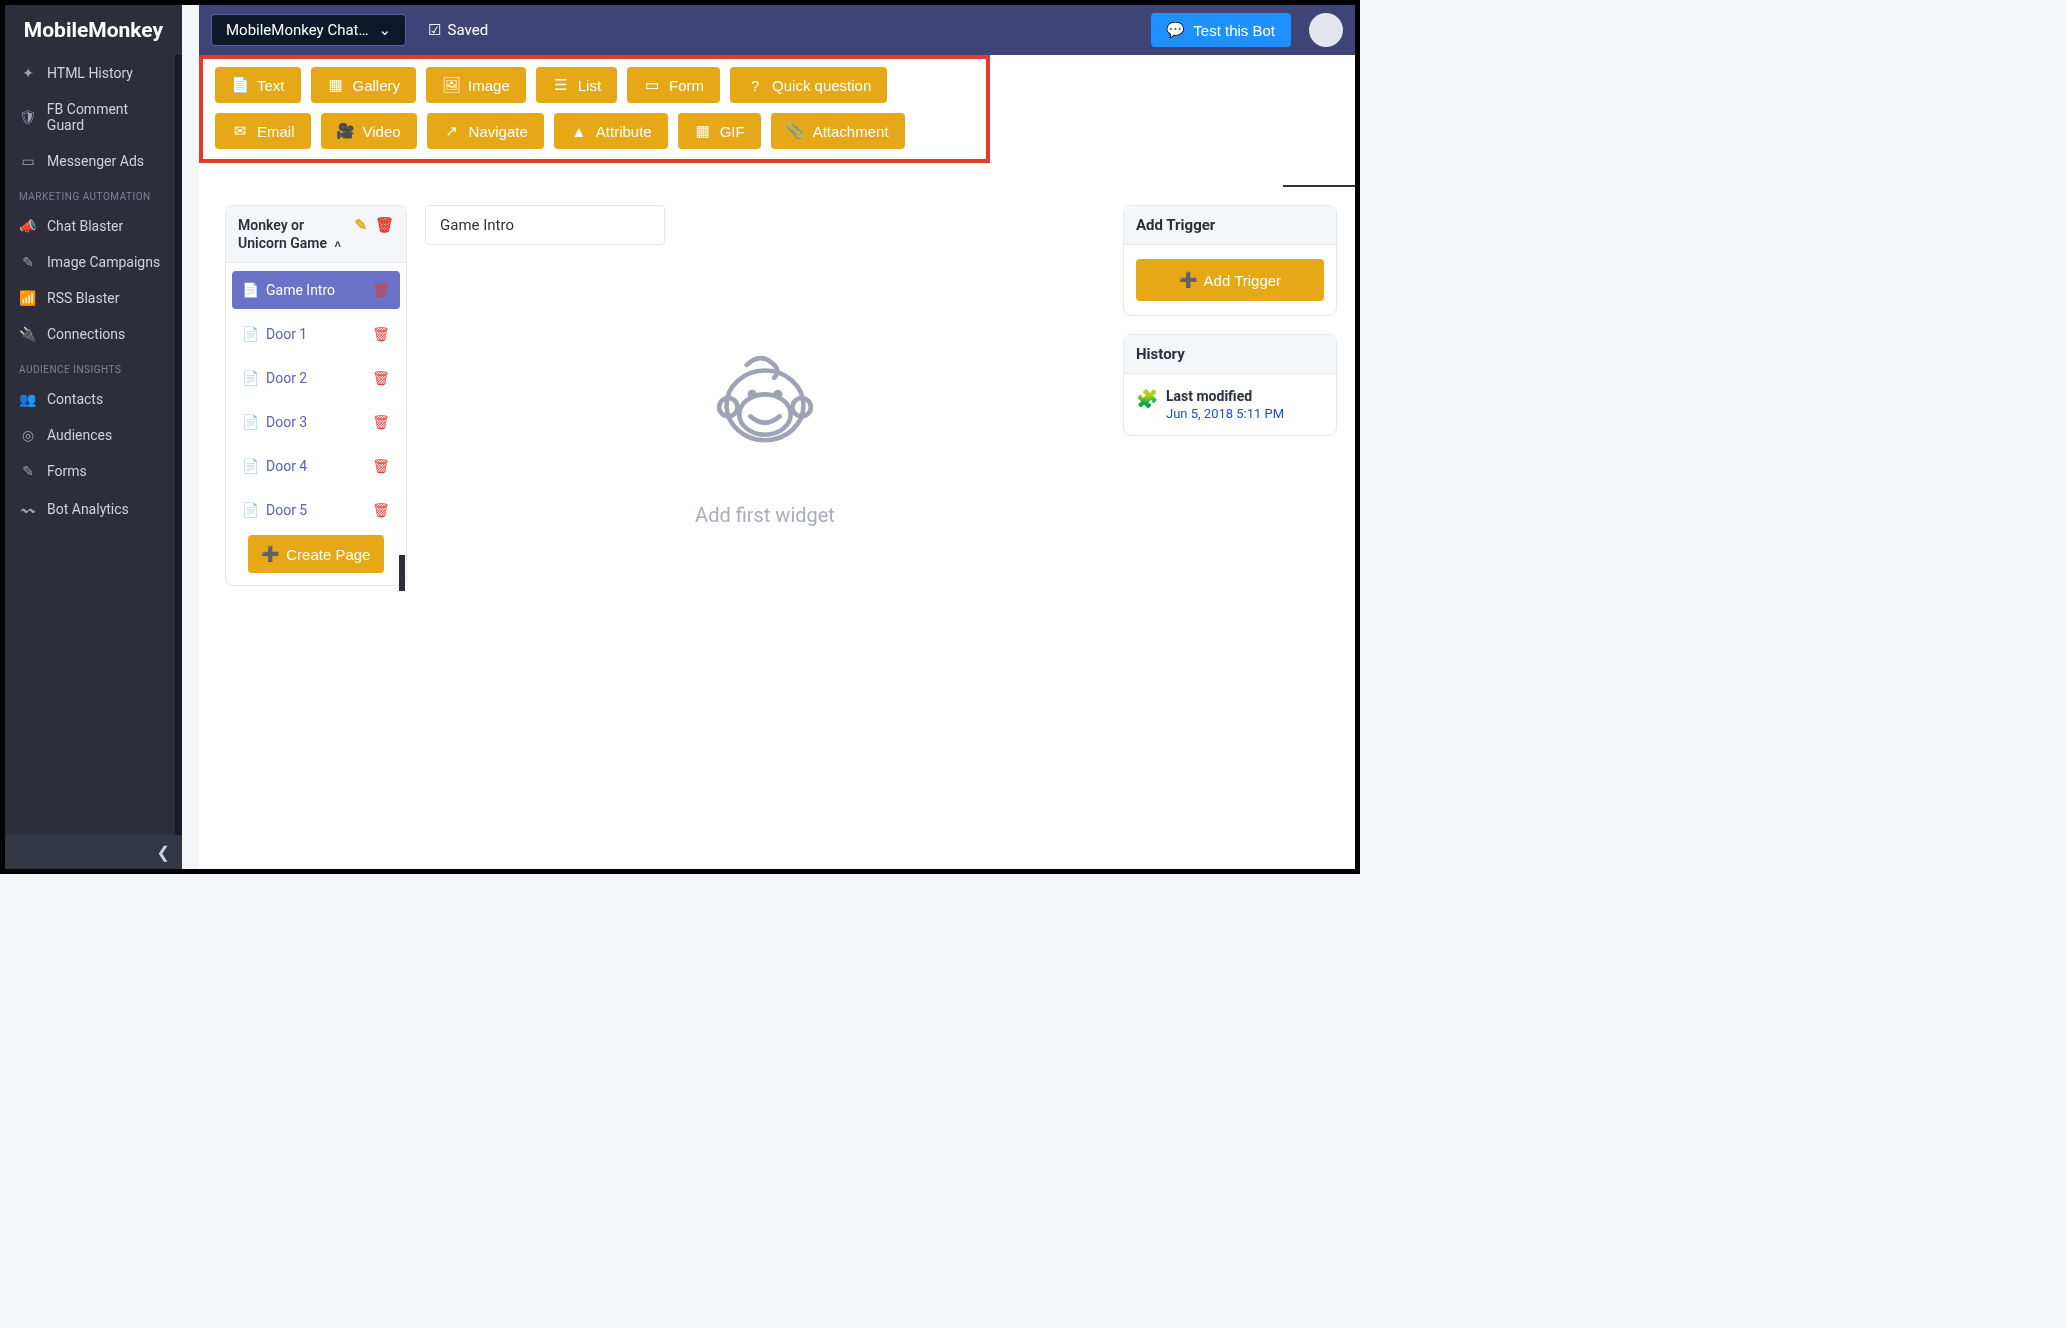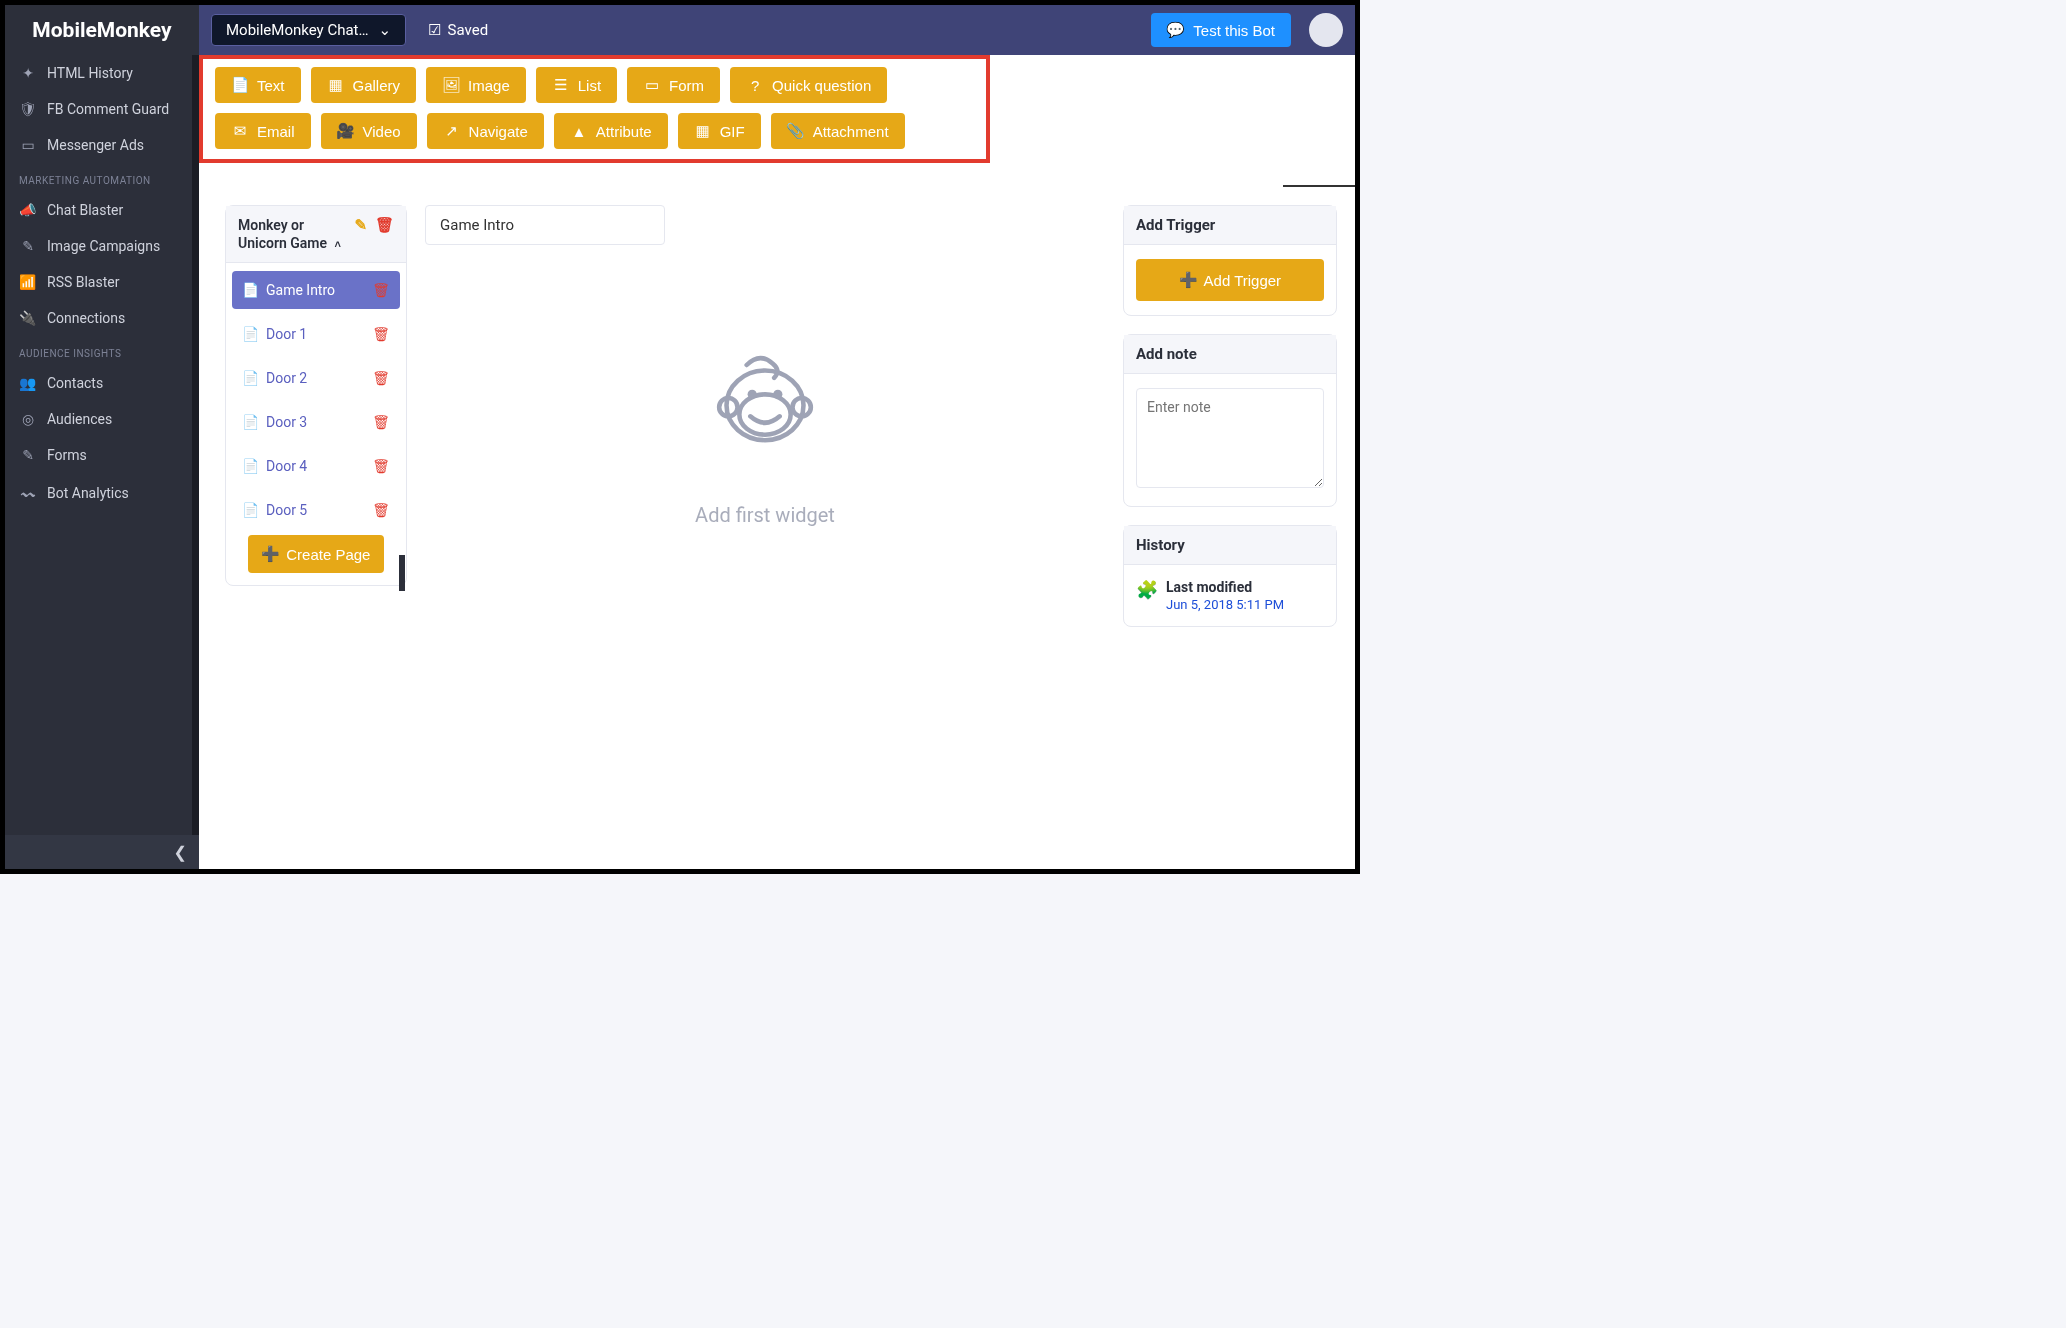--- a/index.html
+++ b/index.html
@@ -54,21 +54,21 @@
     width: 34px; height: 34px;
     border-radius: 50%;
     background: #e4e6ef;
     margin-left: 18px;
   }
 
   
   .sidebar {
     position: absolute;
     top: 0; left: 0; bottom: 0;
-    width: 194px;
+    width: 177px;
     background: #2c2f3a;
     color: #cfd2dc;
     overflow: hidden;
   }
   .logo {
     height: 50px;
     display: flex;
     align-items: center;
     justify-content: center;
     color: #fff;
@@ -469,26 +469,20 @@
       <div class="card">
         <div class="card-head">Add Trigger</div>
         <div class="card-body">
           <button class="add-trigger-btn">
             <span>➕</span>
             <span>Add Trigger</span>
           </button>
         </div>
       </div>
 
-      <div class="card">
-        <div class="card-head">Add note</div>
-        <div class="card-body">
-          <textarea class="note-box" placeholder="Enter note" style=""></textarea>
-        </div>
-      </div>
 
       <div class="card">
         <div class="card-head">History</div>
         <div class="card-body">
           <div class="history-row">
             <div class="hicon">🧩</div>
             <div>
               <div class="hlabel">Last modified</div>
               <div class="hdate">Jun 5, 2018 5:11 PM</div>
             </div>

